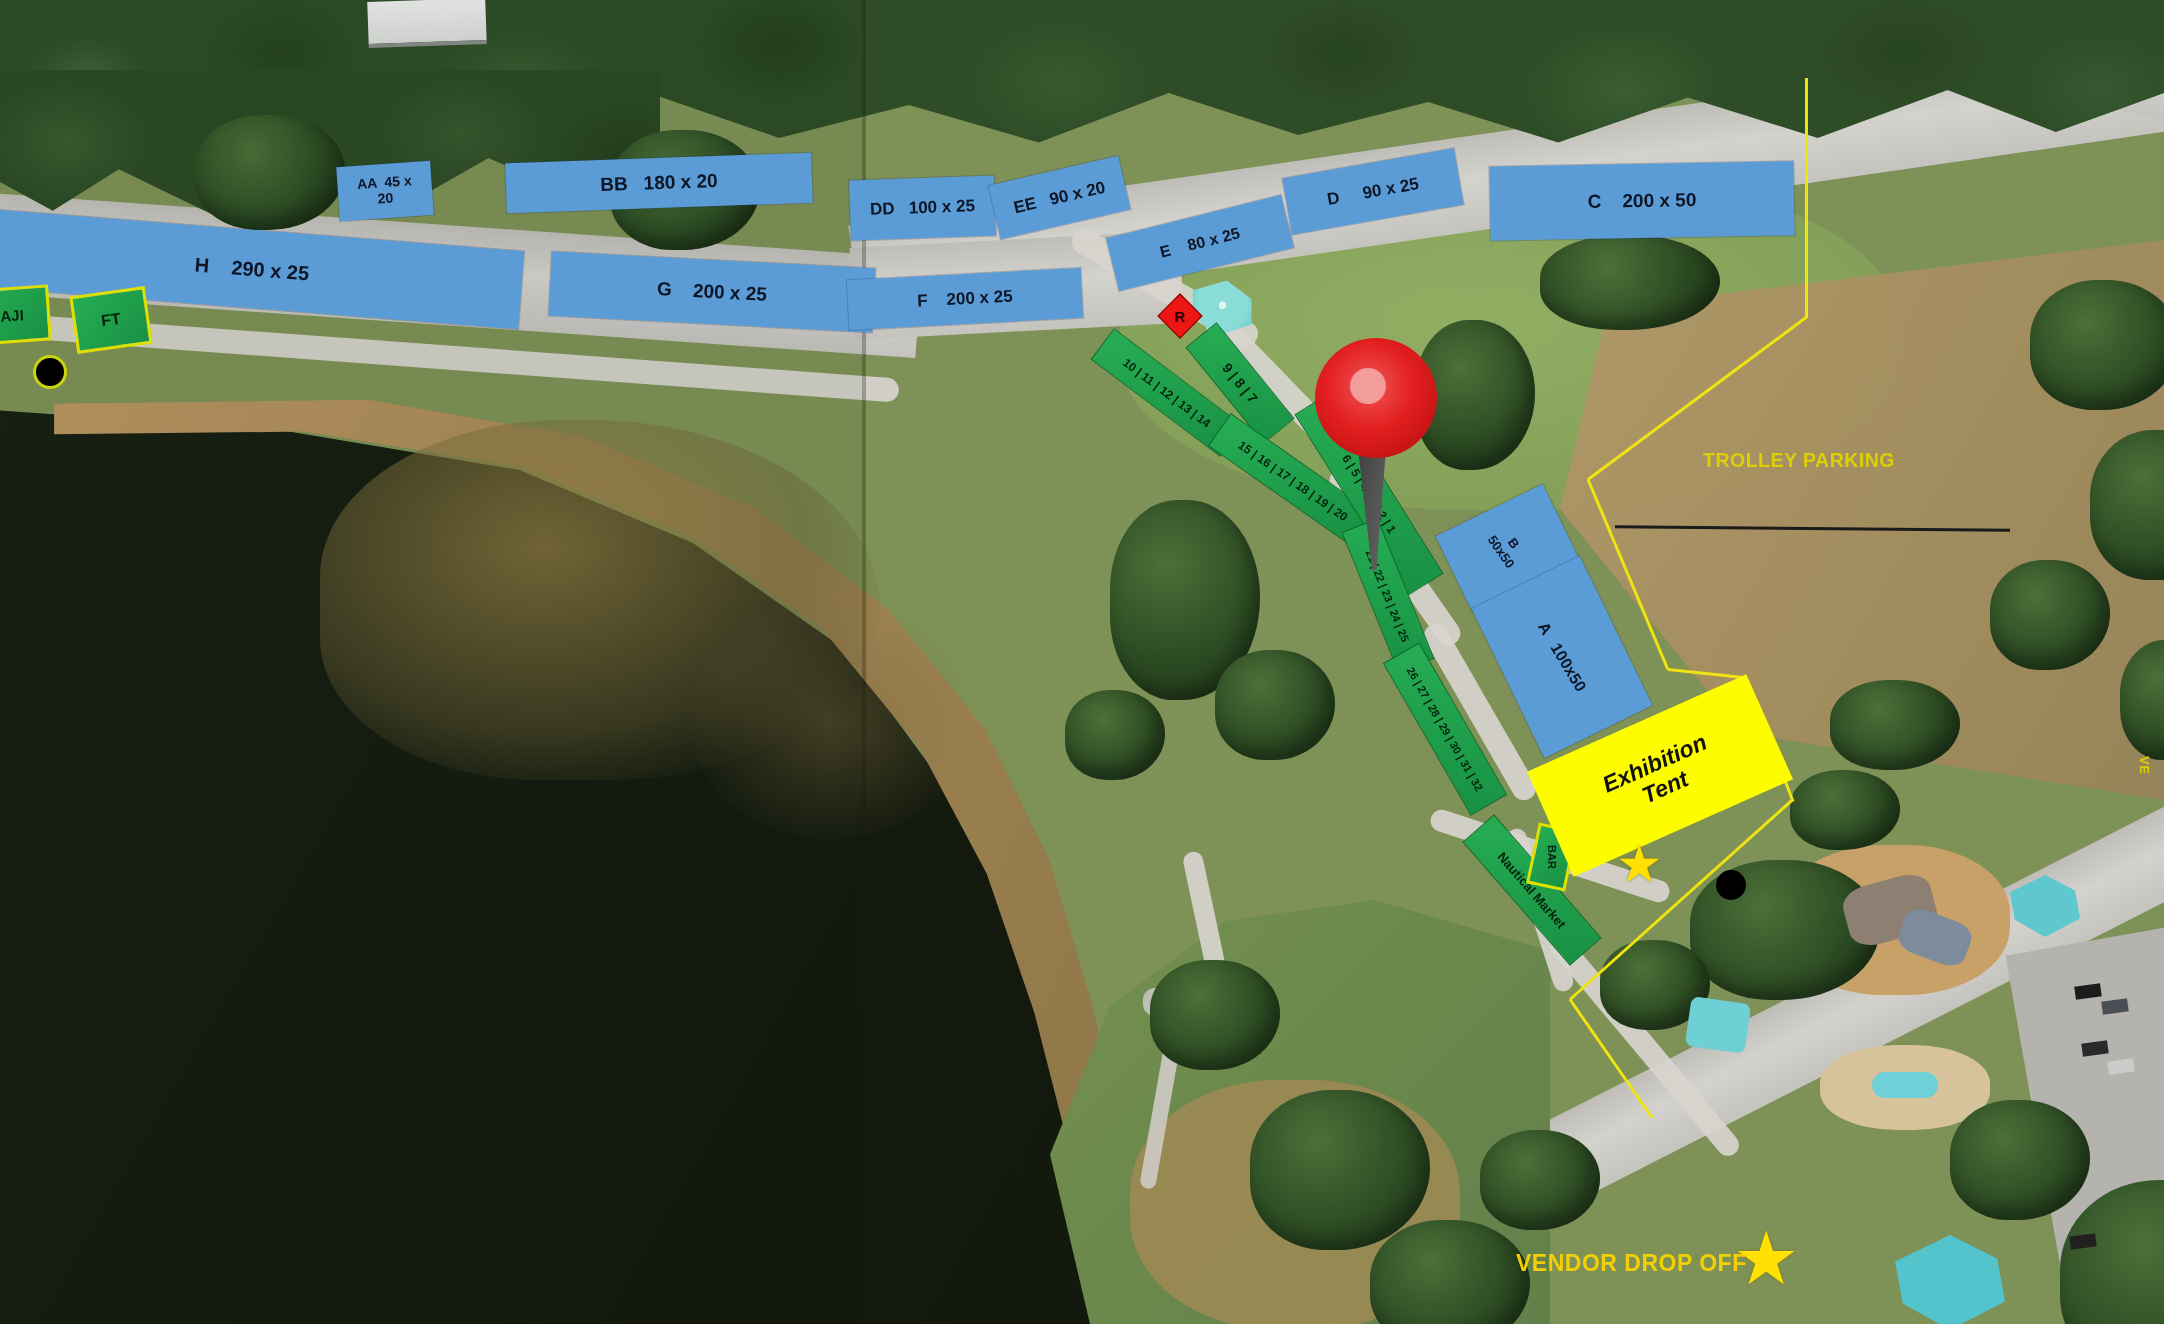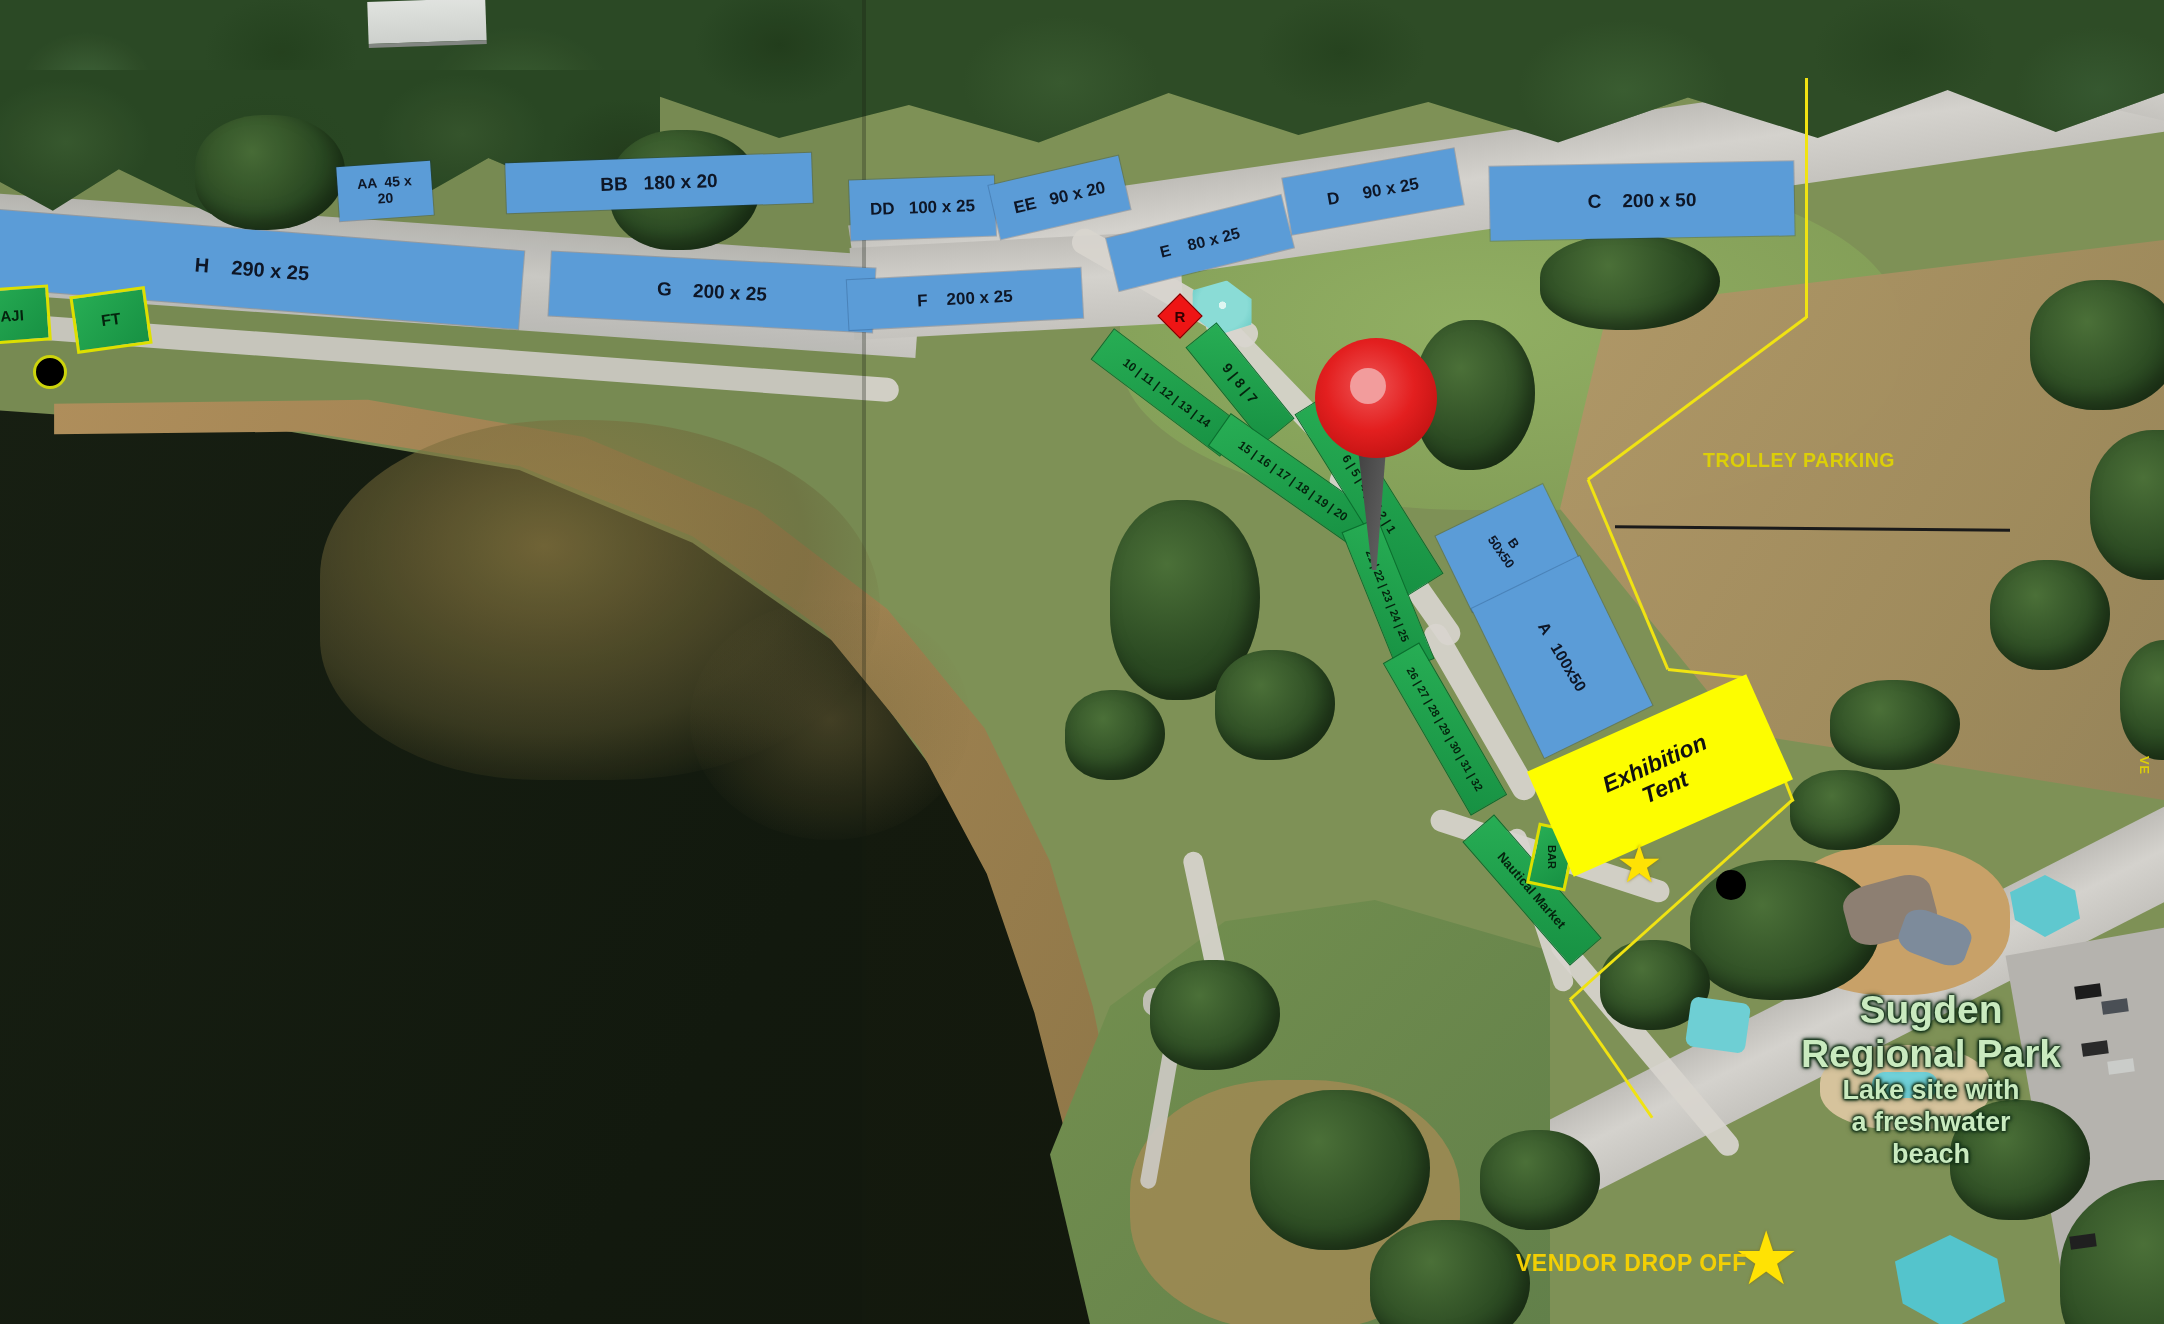--- a/index.html
+++ b/index.html
@@ -178,21 +178,14 @@
   <div style="position:absolute;left:1313px;top:336px;width:126px;height:236px;z-index:30;">
     <div style="position:absolute;left:37px;top:112px;width:44px;height:122px;background:linear-gradient(100deg,#3c3c3c,#6a6a6a);clip-path:polygon(18% 0,82% 0,60% 100%,50% 100%);"></div>
     <div style="position:absolute;left:2px;top:2px;width:122px;height:120px;border-radius:50%;background:radial-gradient(circle at 45% 40%,#ef5555 0%,#e31f1f 45%,#c11212 80%,#a80e0e 100%);"></div>
     <div style="position:absolute;left:37px;top:32px;width:36px;height:36px;border-radius:50%;background:#f29c9c;"></div>
   </div>
 
   <div class="label-yel" style="left:1703px;top:449px;font-size:19.5px;">TROLLEY PARKING</div>
   <div class="label-yel" style="left:1516px;top:1250px;font-size:23px;color:#f3cf04;">VENDOR DROP OFF</div>
   <div class="label-yel" style="left:2152px;top:756px;font-size:13px;transform:rotate(90deg);transform-origin:left top;">VE</div>
 
-  <div class="place">
-    <div class="big">Sugden</div>
-    <div class="big">Regional Park</div>
-    <div class="sub">Lake site with</div>
-    <div class="sub">a freshwater</div>
-    <div class="sub">beach</div>
-  </div>
 
 </div>
 
 </body></html>

